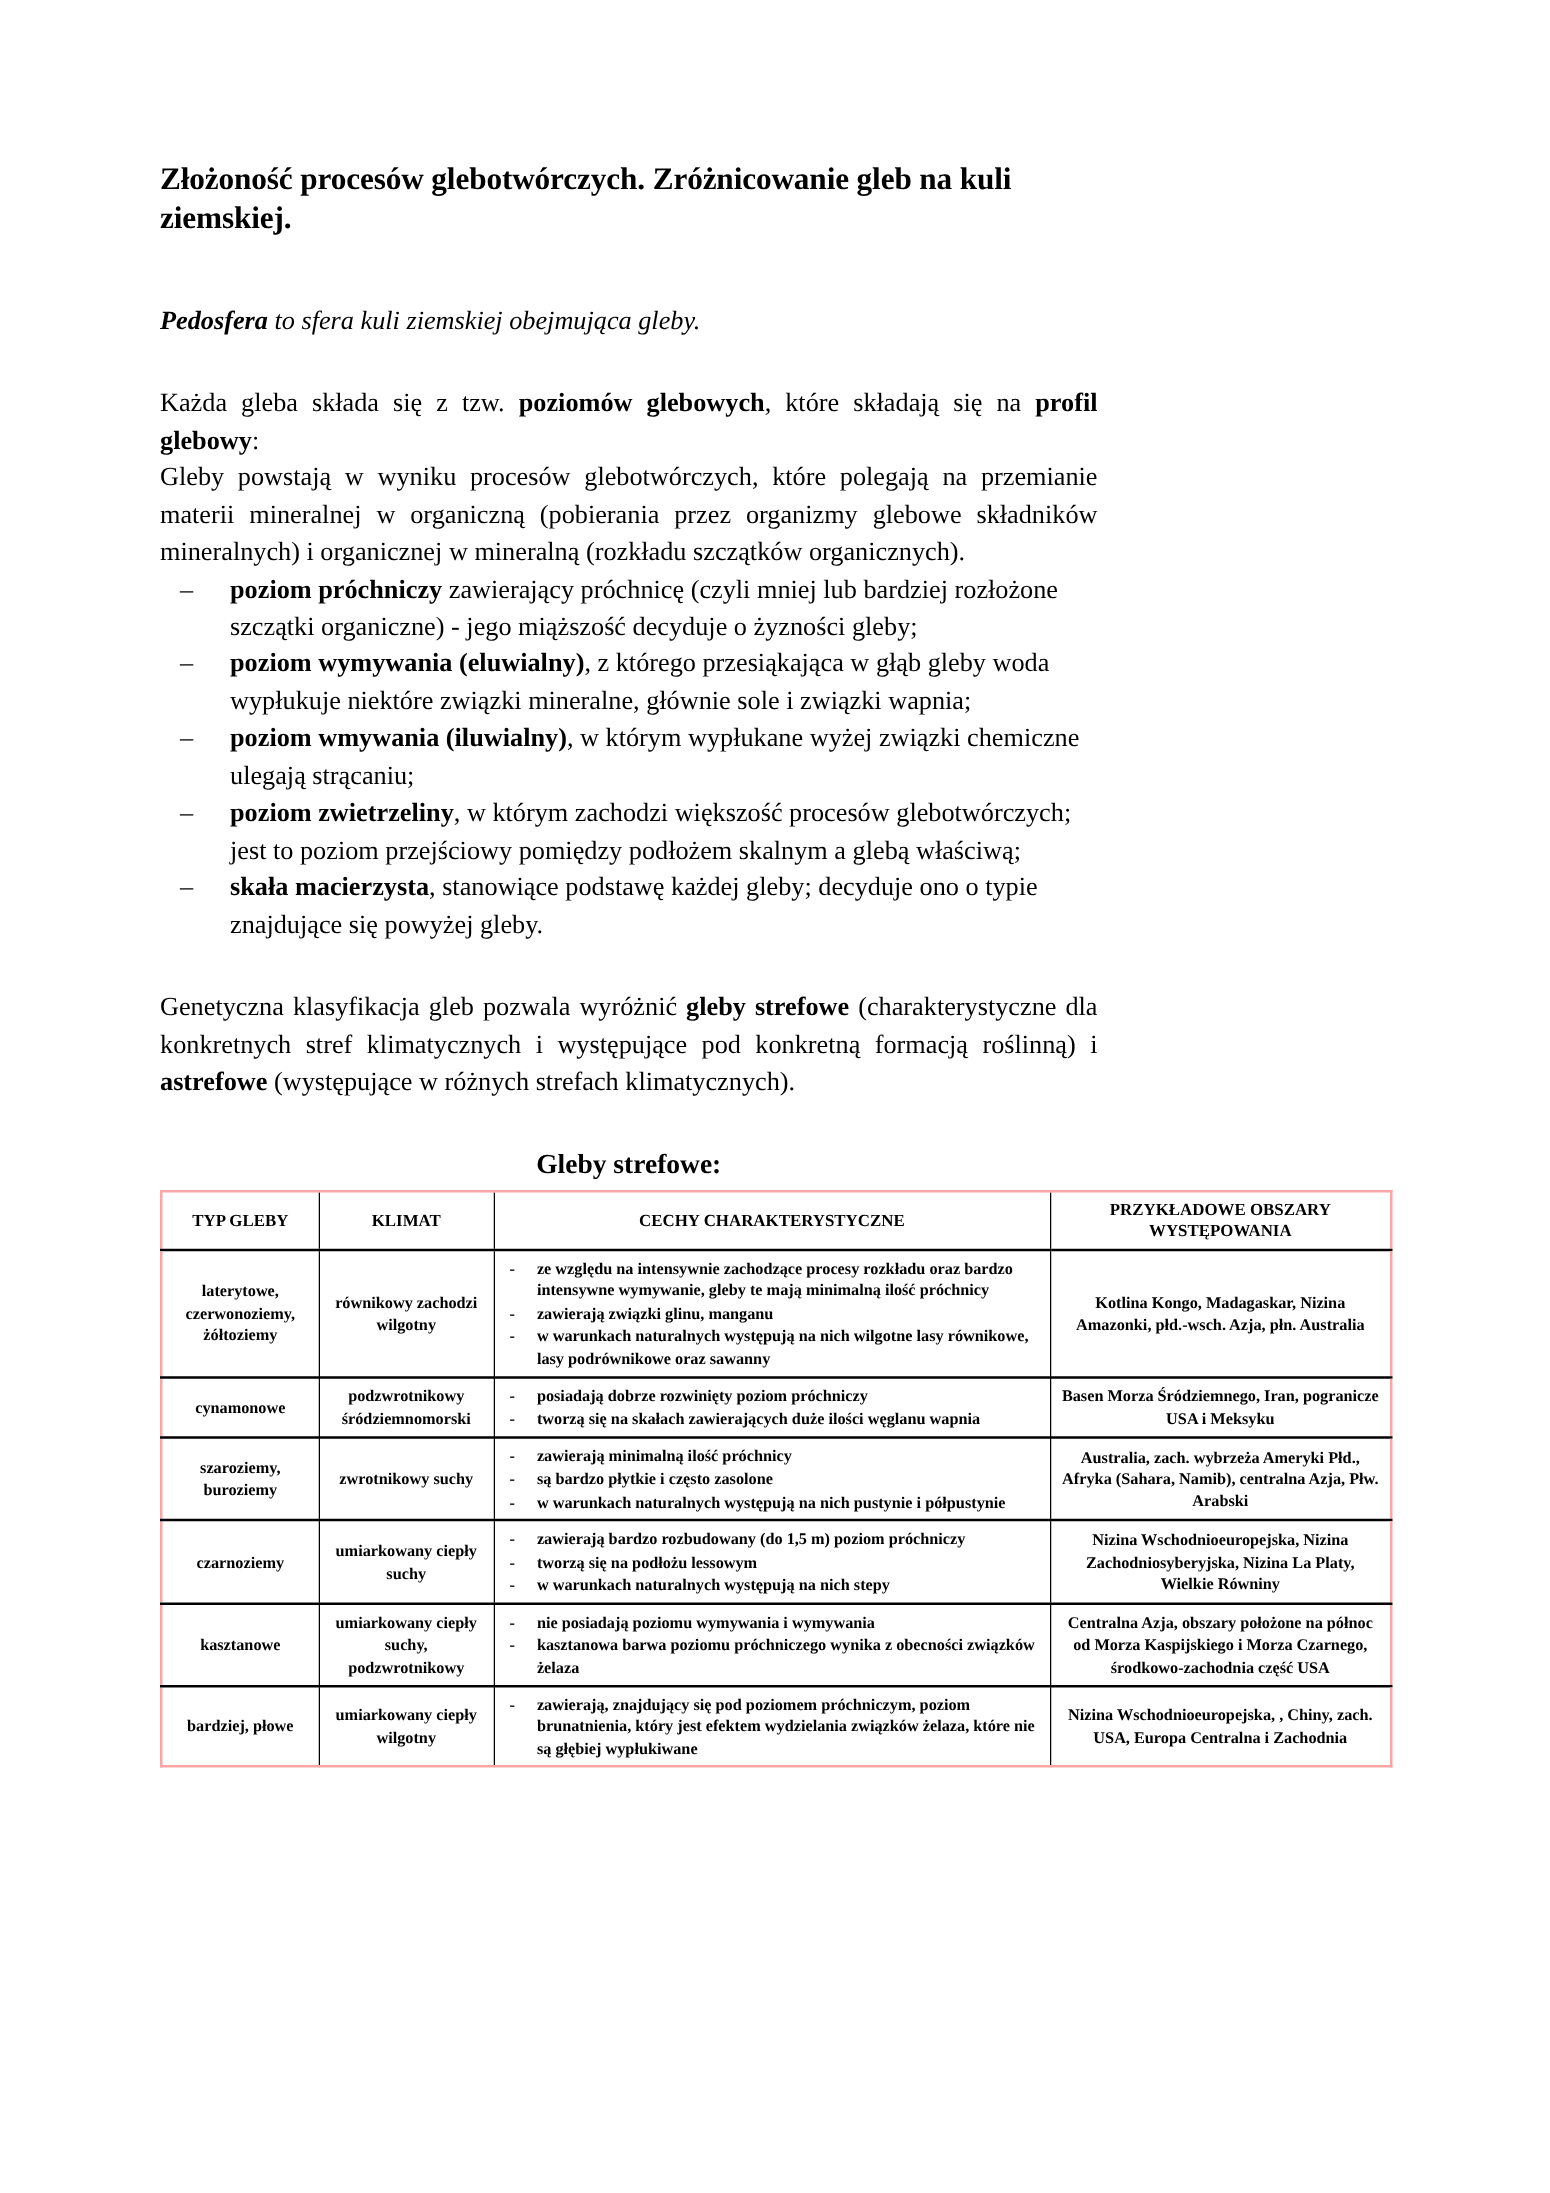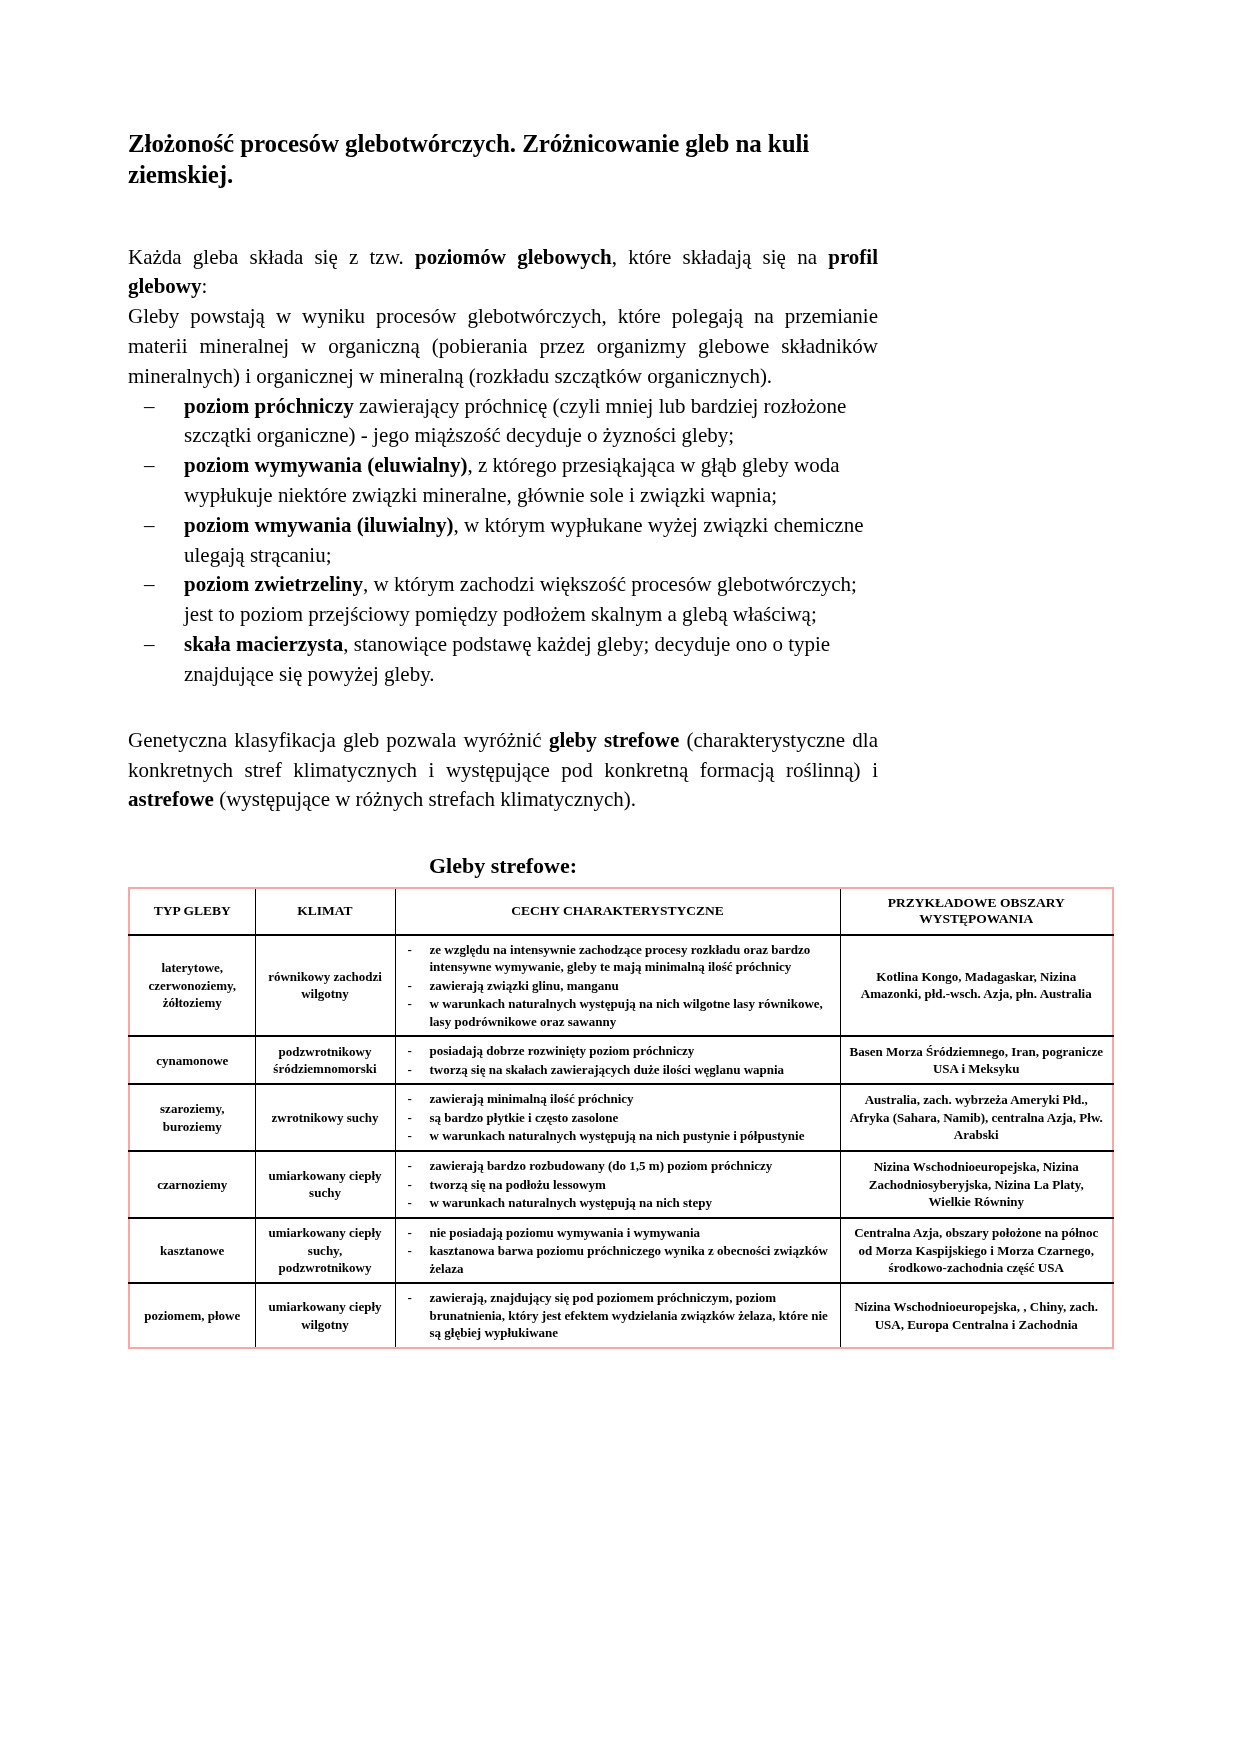--- a/index.html
+++ b/index.html
@@ -132,20 +132,21 @@
   col.w4 { width: 273px; }
   tbody tr { border-top: 2px solid #000; }
 </style>
 </head>
 <body>
 
 <div class="page">
 
   <h1 class="doc-title">Złożoność procesów glebotwórczych. Zróżnicowanie gleb na kuli ziemskiej.</h1>
 
+  <p class="def-line"><span>Pedosfera</span><span class="rest"> to sfera kuli ziemskiej obejmująca gleby.</span></p>
 
 
   <p class="body gap nojust"><span>Każda gleba składa się z tzw. </span><b>poziomów glebowych</b><span>, które składają się na </span><b>profil glebowy</b><span>:</span></p>
 
   <p class="body tight">Gleby powstają w wyniku procesów glebotwórczych, które polegają na przemianie materii mineralnej w organiczną (pobierania przez organizmy glebowe składników mineralnych) i organicznej w mineralną (rozkładu szczątków organicznych).</p>
 
   <ul class="levels">
     <li><span class="dash">–</span><b>poziom próchniczy</b><span> zawierający próchnicę (czyli mniej lub bardziej rozłożone szczątki organiczne) - jego miąższość decyduje o żyzności gleby;</span></li>
     <li><span class="dash">–</span><b>poziom wymywania (eluwialny)</b><span>, z którego przesiąkająca w głąb gleby woda wypłukuje niektóre związki mineralne, głównie sole i związki wapnia;</span></li>
     <li><span class="dash">–</span><b>poziom wmywania (iluwialny)</b><span>, w którym wypłukane wyżej związki chemiczne ulegają strącaniu;</span></li>
@@ -226,21 +227,21 @@
         <td class="c-clim">umiarkowany ciepły suchy, podzwrotnikowy</td>
         <td class="c-feat">
           <ul>
             <li><span class="d">-</span><span>nie posiadają poziomu wymywania i wymywania</span></li>
             <li><span class="d">-</span><span>kasztanowa barwa poziomu próchniczego wynika z obecności związków żelaza</span></li>
           </ul>
         </td>
         <td class="c-area">Centralna Azja, obszary położone na północ od Morza Kaspijskiego i Morza Czarnego, środkowo-zachodnia część USA</td>
       </tr>
       <tr>
-        <td class="c-type">poziomem, płowe</td>
+        <td class="c-type">bardziej, płowe</td>
         <td class="c-clim">umiarkowany ciepły wilgotny</td>
         <td class="c-feat">
           <ul>
             <li><span class="d">-</span><span>zawierają, znajdujący się pod poziomem próchniczym, poziom brunatnienia, który jest efektem wydzielania związków żelaza, które nie są głębiej wypłukiwane</span></li>
           </ul>
         </td>
         <td class="c-area">Nizina Wschodnioeuropejska, , Chiny, zach. USA, Europa Centralna i Zachodnia</td>
       </tr>
     </tbody>
   </table>

